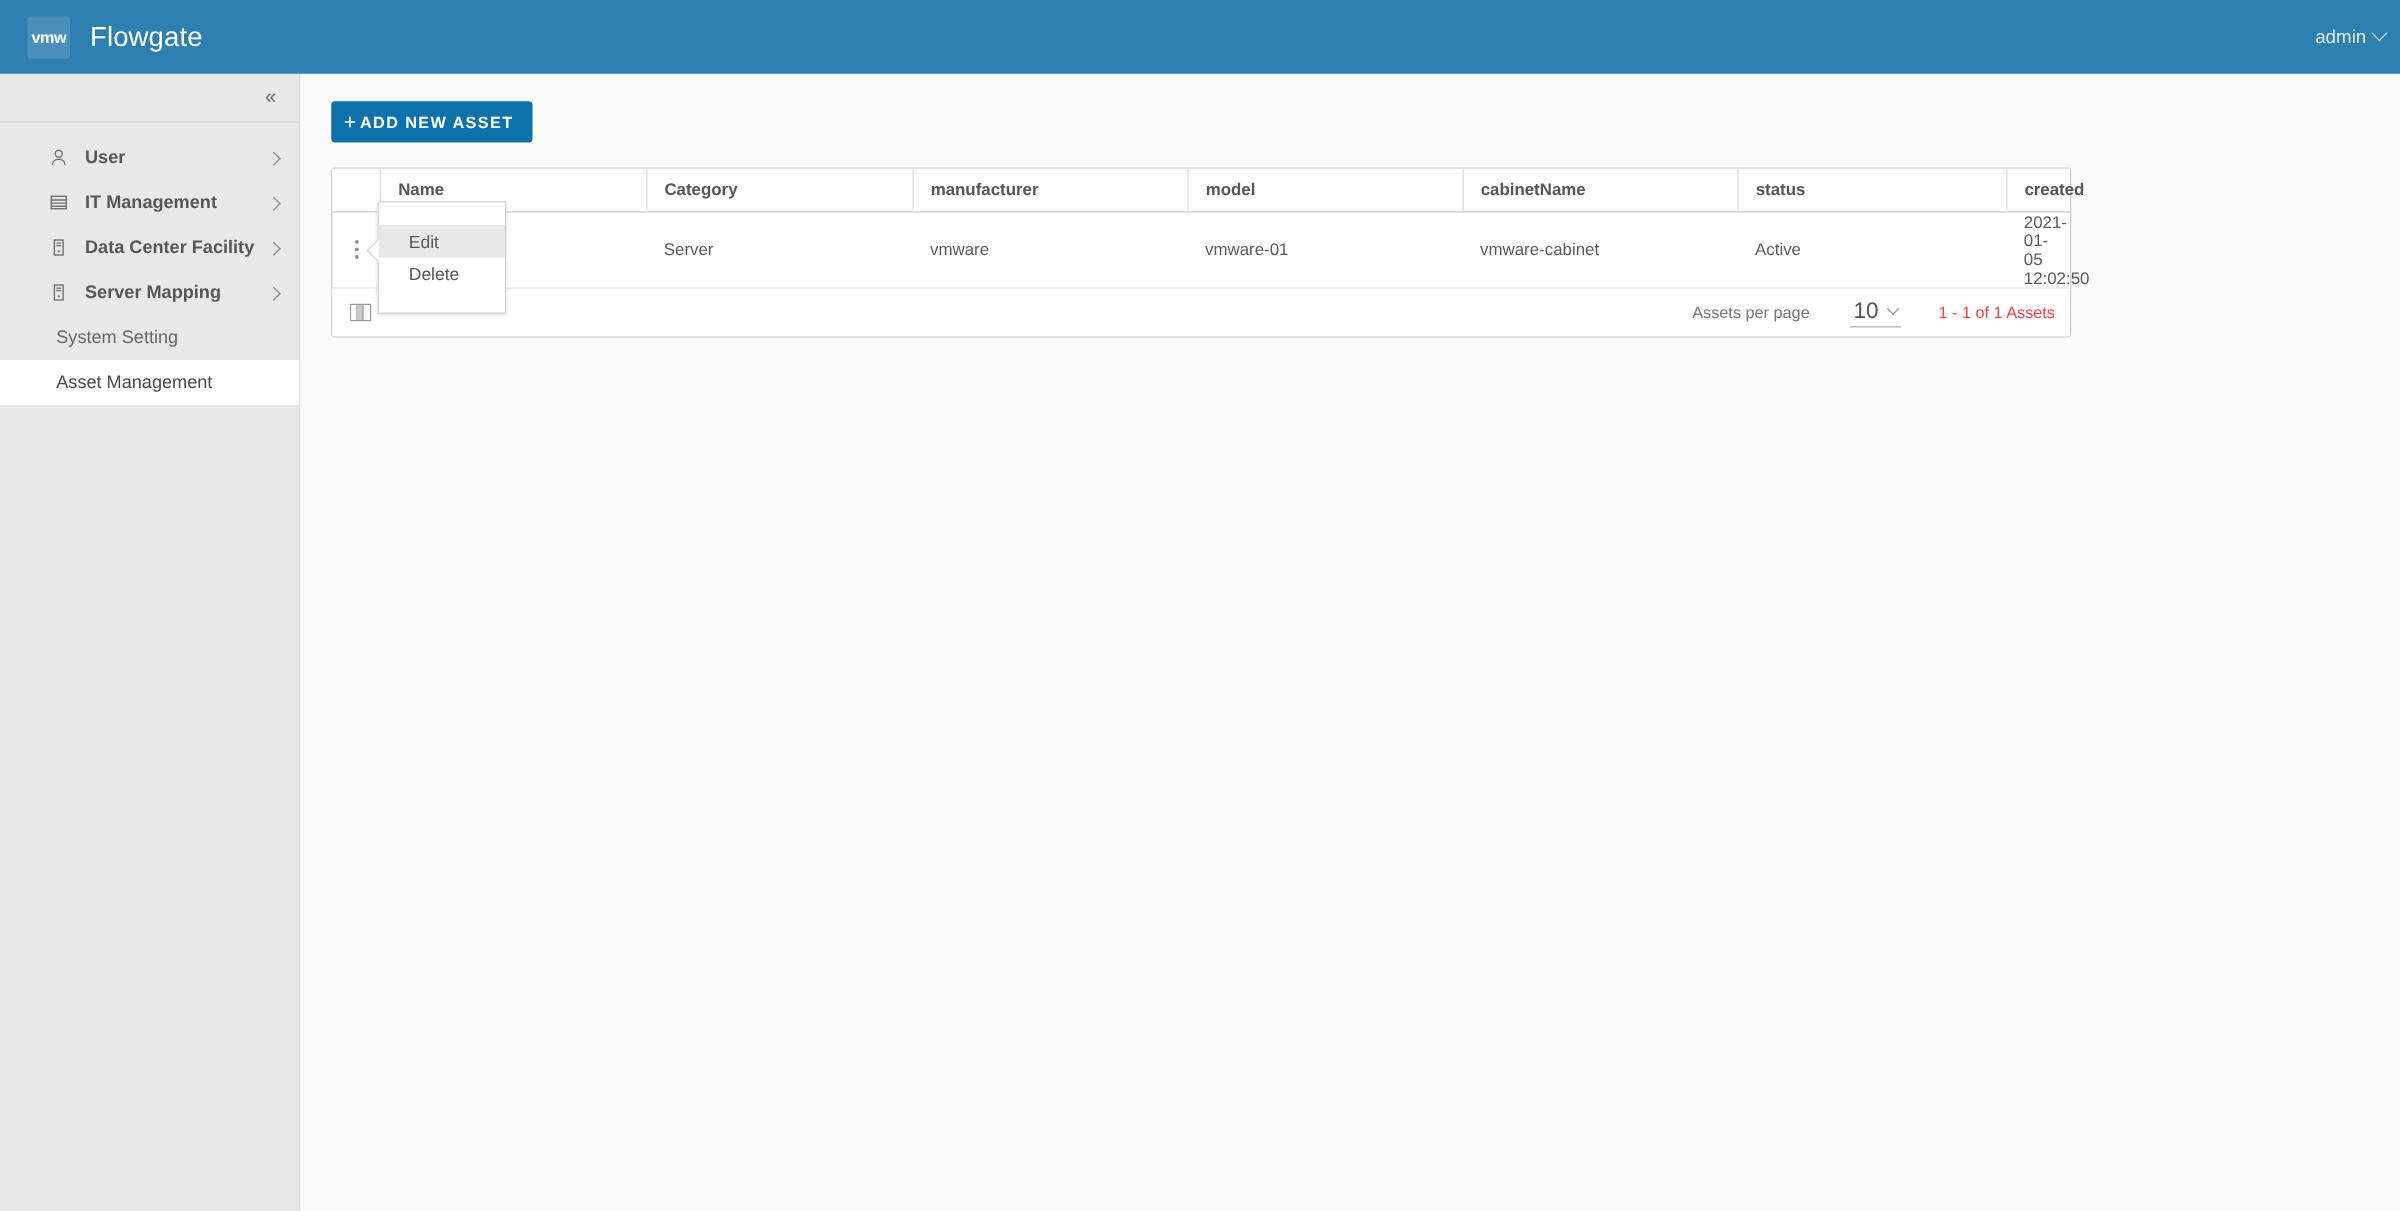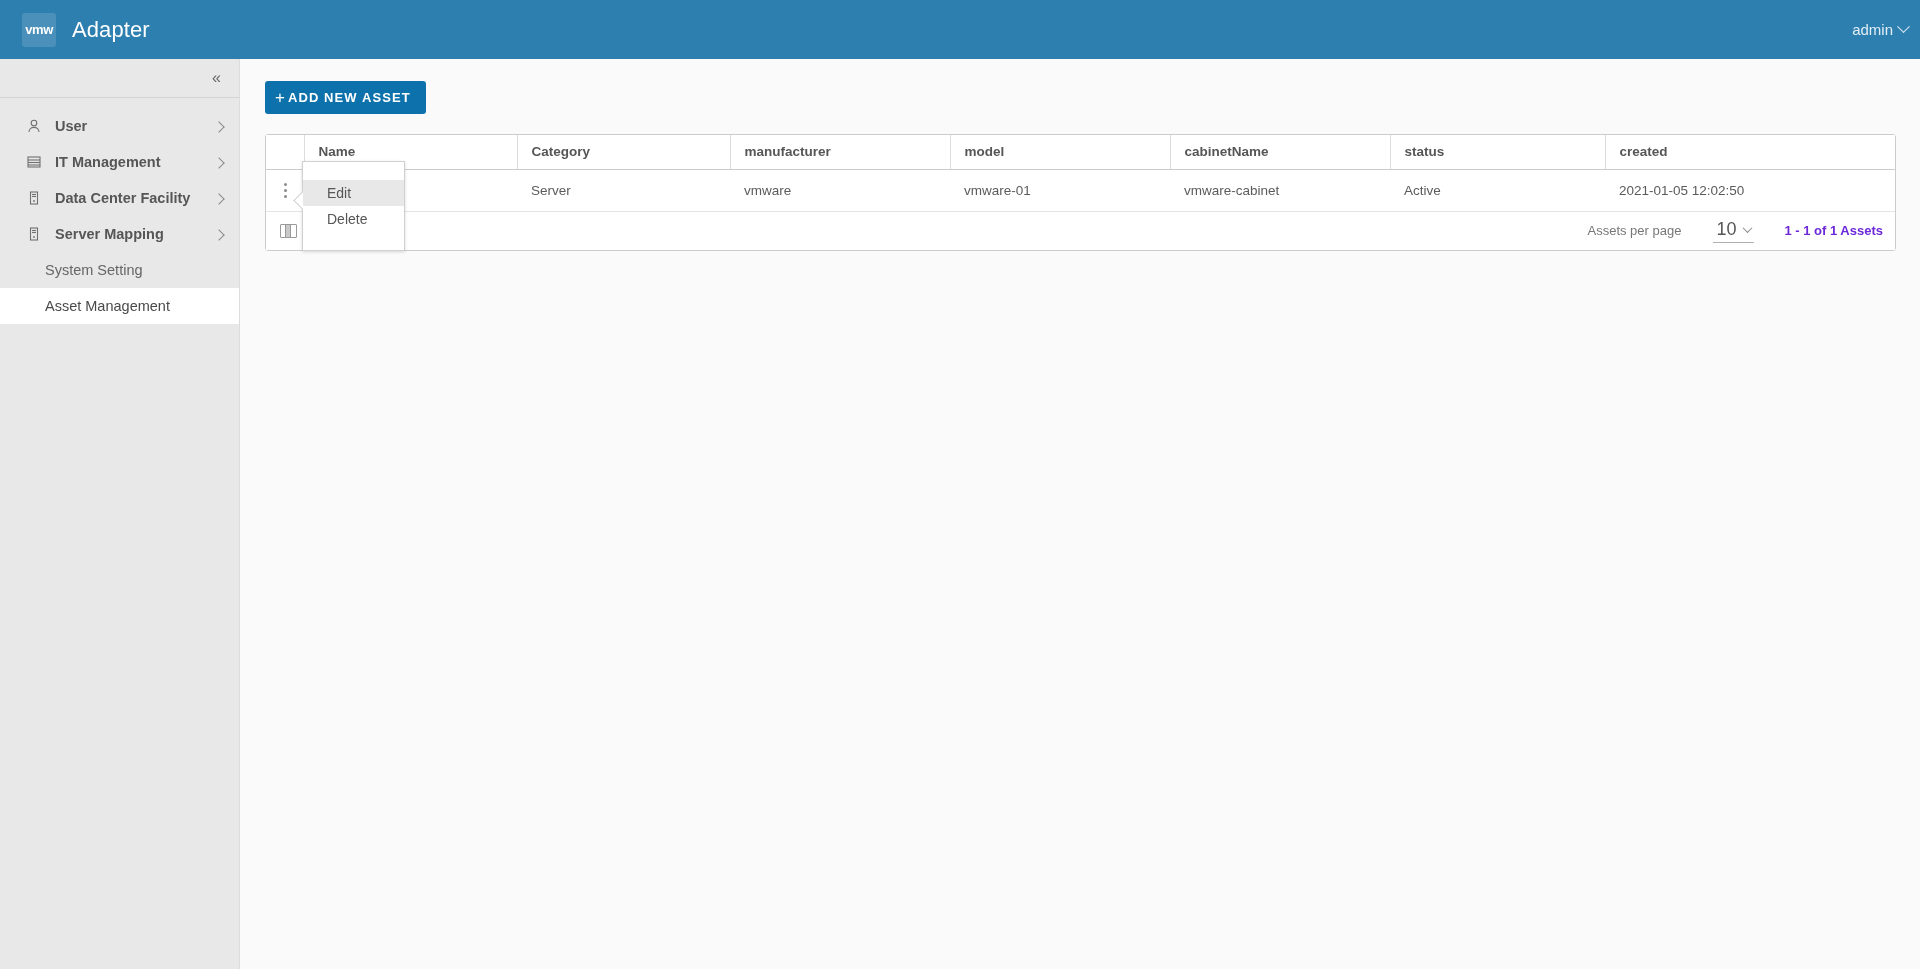--- a/index.html
+++ b/index.html
@@ -93,21 +93,21 @@
     color: #6a6a6a;
     font-size: 16px;
     line-height: 1;
     padding: 2px 4px;
   }
   .nav-list { padding-top: 10px; }
   .nav-item {
     height: 36px;
     display: flex;
     align-items: center;
-    padding: 0 16px 0 25px;
+    padding: 0 16px 0 38px;
     cursor: pointer;
     font-size: 14.5px;
     color: #565656;
     font-weight: 600;
   }
   .nav-icon {
     width: 18px; height: 18px;
     margin-right: 12px;
     flex: 0 0 18px;
     display: flex;
@@ -178,21 +178,21 @@
   .add-btn .plus {
     font-size: 17px;
     font-weight: 400;
     margin-right: 3px;
     letter-spacing: 0;
     line-height: 1;
   }
 
   .table-wrap {
     margin-top: 20px;
-    width: 1631px;
+    width: 1392px;
     background: #ffffff;
     border: 1px solid #cccccc;
     border-radius: 3px;
     position: relative;
   }
   table.assets {
     width: 100%;
     border-collapse: collapse;
     table-layout: fixed;
   }
@@ -320,29 +320,29 @@
     font-size: 18px;
     justify-content: flex-end;
   }
   .per-page-select .chev-down-sm2 {
     display: inline-block;
     width: 7px; height: 7px;
     border-right: 1.4px solid #888;
     border-bottom: 1.4px solid #888;
     transform: rotate(45deg) translate(-1px,-1px);
   }
-  .range-text { margin-left: 30px; color: #6d28d9; font-weight: bold; }
+  .range-text { margin-left: 30px; color: #ef4444; }
 </style>
 </head>
 <body>
 
 <div class="header">
   <div class="brand">
     <div class="vmw-logo">vmw</div>
-    <div class="brand-title">Adapter</div>
+    <div class="brand-title">Flowgate</div>
   </div>
   <div class="header-spacer"></div>
   <div class="header-user">
     <span>admin</span>
     <span class="chev-down-sm"></span>
   </div>
 </div>
 
 <div class="sidebar">
   <div class="sidebar-collapse-row">

